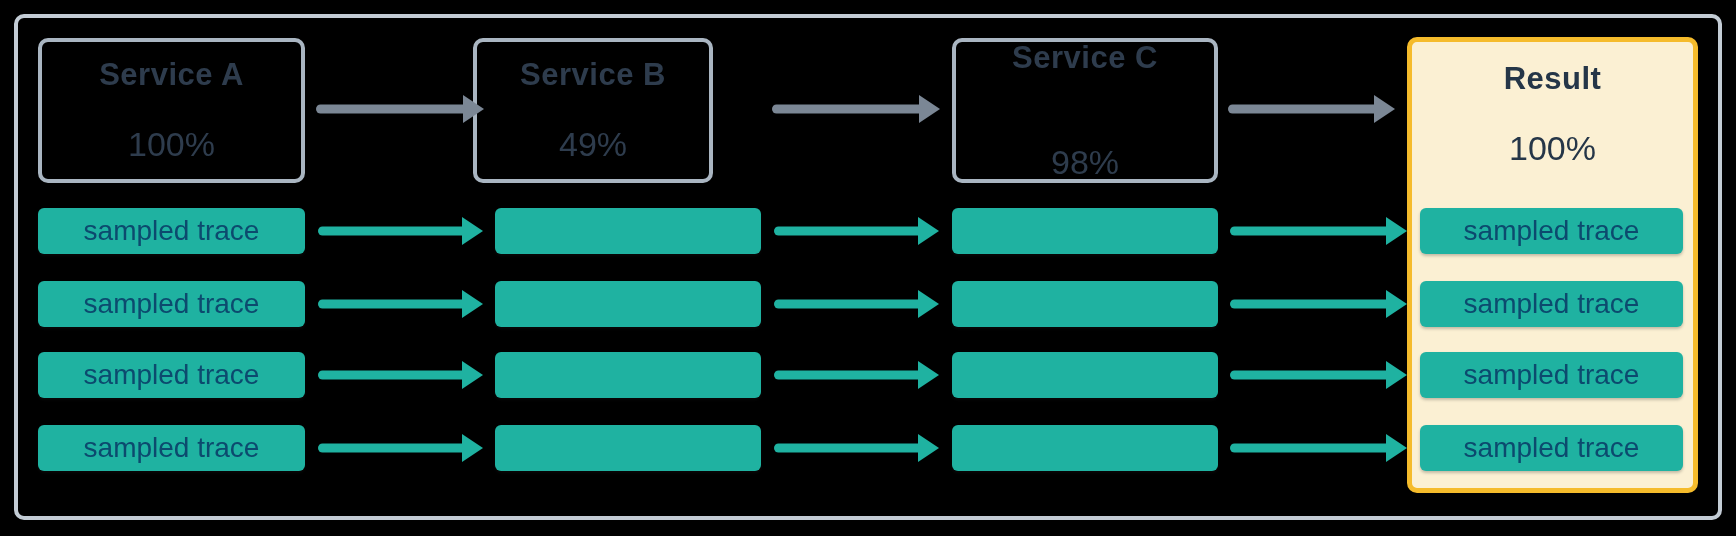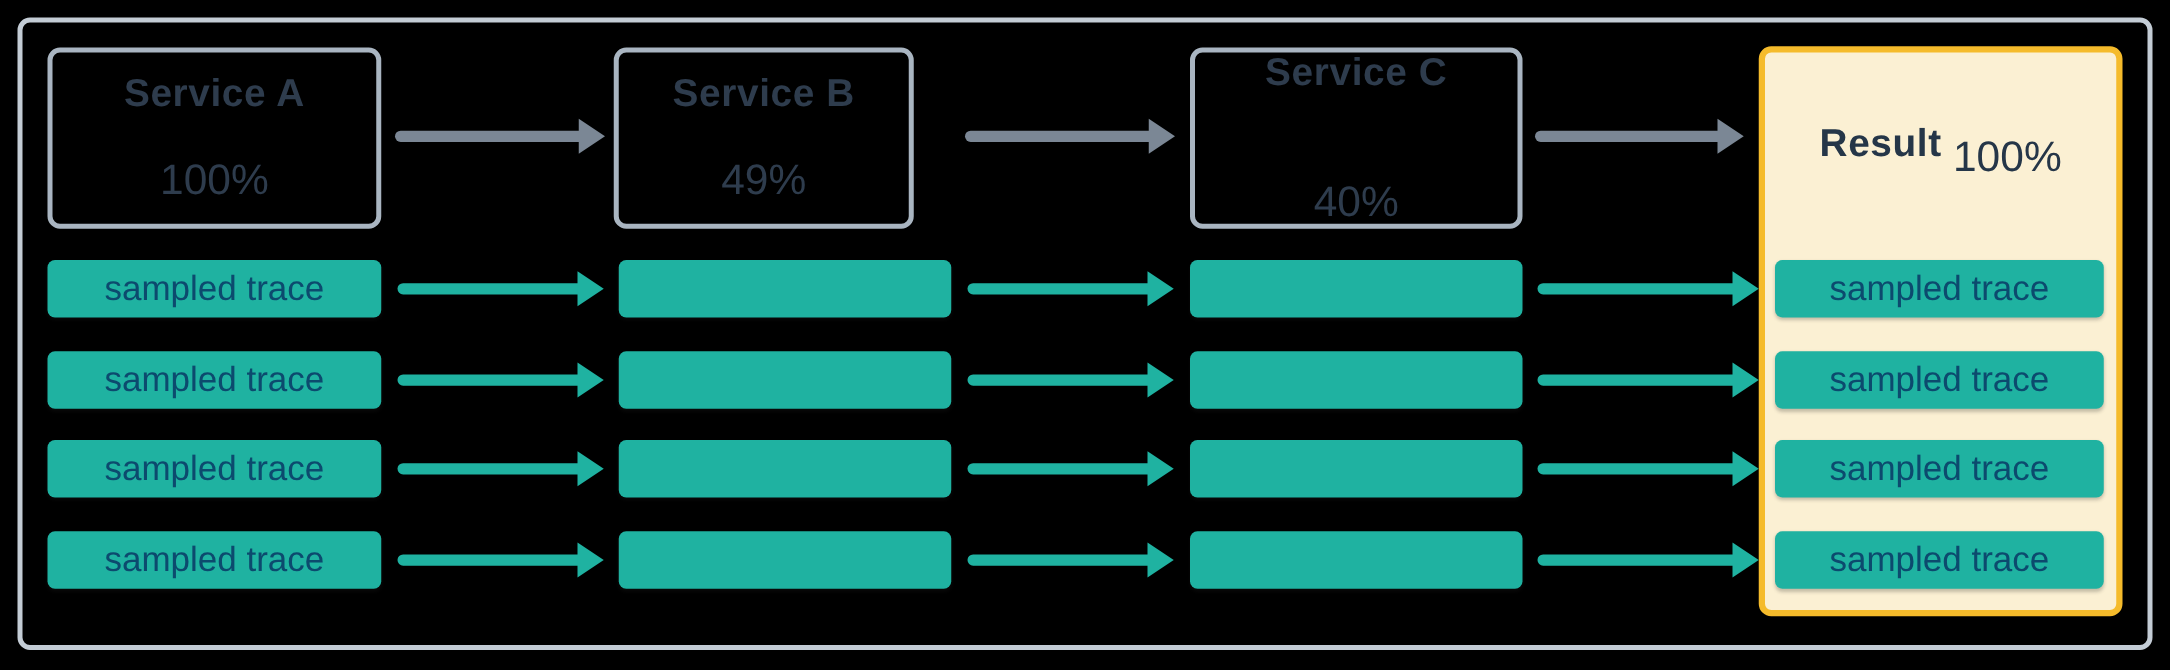--- a/index.html
+++ b/index.html
@@ -43,42 +43,42 @@
     font-weight: bold;
     font-size: 31px;
     letter-spacing: 0.5px;
   }
   .svc-rate {
     font-weight: 400;
     font-size: 34px;
     margin-top: 23px;
   }
   #service-a { left: 38px;  width: 267px; }
-  #service-b { left: 491px; width: 240px; }
+  #service-b { left: 473px; width: 240px; }
   #service-c { left: 952px; width: 266px; gap: 44px; }
 
   .result-box {
     position: absolute;
     left: 1407px;
     top: 37px;
     width: 291px;
     height: 456px;
     background: #fbf0d3;
     border: 5px solid #f5bb2b;
     border-radius: 10px;
     box-sizing: border-box;
   }
   .result-header {
     position: absolute;
     left: 0;
     top: 0;
     width: 100%;
     height: 145px;
     display: flex;
-    flex-direction: row;
+    flex-direction: column;
     align-items: center;
     justify-content: center;
     gap: 9px;
     color: #253648;
   }
 
   .pill {
     position: absolute;
     height: 46px;
     background: #1fb2a1;
@@ -150,21 +150,21 @@
   <div class="service-box" id="service-a">
     <div class="svc-name">Service A</div>
     <div class="svc-rate">100%</div>
   </div>
   <div class="service-box" id="service-b">
     <div class="svc-name">Service B</div>
     <div class="svc-rate">49%</div>
   </div>
   <div class="service-box" id="service-c">
     <div class="svc-name">Service C</div>
-    <div class="svc-rate">40%</div>
+    <div class="svc-rate">98%</div>
   </div>
 
   <div class="result-box">
     <div class="result-header">
       <div class="svc-name">Result</div>
       <div class="svc-rate">100%</div>
     </div>
   </div>
 
   <div class="arrow gray svc-arrow a-g1">

